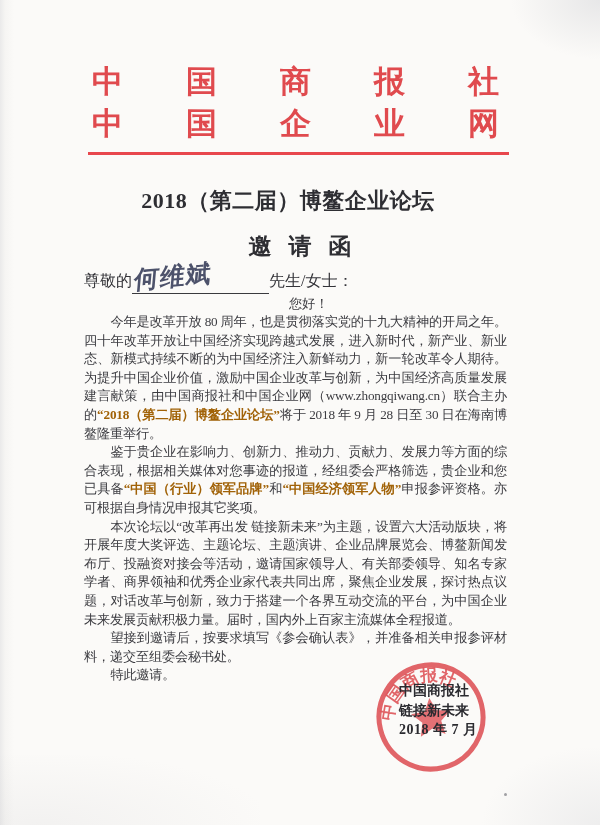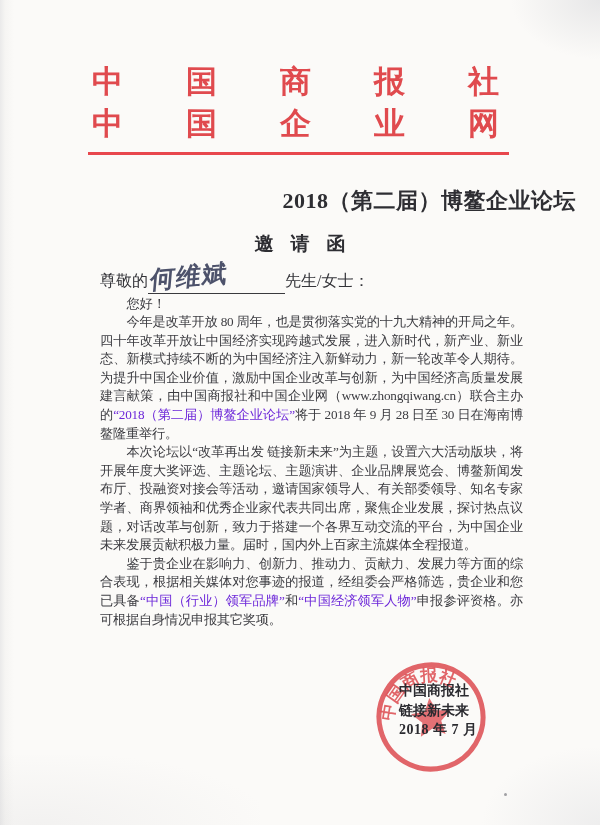--- a/index.html
+++ b/index.html
@@ -25,37 +25,37 @@
     background:#8a8a8e;opacity:.8;}
 
   
   .org-line{position:absolute;left:92px;width:407px;display:flex;justify-content:space-between;
     color:#e04a4e;font-weight:bold;font-size:31px;line-height:31px;}
   .org-line-1{top:66px;}
   .org-line-2{top:108px;}
   .rule{position:absolute;left:88px;top:152px;width:421px;height:3px;background:#e8474d;}
 
   
-  .forum-title{position:absolute;left:0;top:186px;width:576px;text-align:right;
+  .forum-title{position:absolute;left:0;top:186px;width:576px;text-align:center;
     font-size:22px;font-weight:bold;color:#2e2e33;letter-spacing:.5px;}
   .letter-heading{position:absolute;left:0;top:231px;width:600px;text-align:center;
-    font-size:19px;font-weight:bold;color:#2e2e33;letter-spacing:17px;text-indent:17px;}
+    font-size:23px;font-weight:bold;color:#2e2e33;letter-spacing:17px;text-indent:17px;}
 
   
-  .content{position:absolute;left:100px;top:268px;width:423px;color:#3c3c41;}
+  .content{position:absolute;left:84px;top:268px;width:423px;color:#3c3c41;}
   .salutation{font-size:16px;line-height:26px;white-space:nowrap;color:#333338;}
   .name-underline{display:inline-block;width:137px;height:20px;vertical-align:bottom;
     border-bottom:1.5px solid #3a3a3e;position:relative;}
   .handwritten{position:absolute;left:2px;top:-9px;font-size:25px;line-height:25px;
     color:#3f4460;transform:rotate(-5deg) skewX(-10deg);font-weight:bold;opacity:.92;
     white-space:nowrap;letter-spacing:1px;}
   .content p{margin:0;font-size:13.2px;line-height:18.6px;text-indent:2em;
     text-align:justify;letter-spacing:-0.2px;}
-  .greeting{text-indent:2em;font-size:13.2px;line-height:19px;}
-  .content .b{font-weight:normal;color:#6d28d9;}
+  .greeting{text-indent:2em;font-size:13.2px;line-height:19px;text-align:center;}
+  .content .b{font-weight:bold;color:#a16207;}
   .closing{margin-top:0;}
 
   
   .signature{position:absolute;left:399px;top:681px;z-index:3;color:#2b2b30;
     font-size:14px;line-height:19.5px;font-weight:600;white-space:nowrap;}
   .signature .sig-date{letter-spacing:.5px;}
 
   
   .seal{position:absolute;left:372px;top:658px;width:118px;height:118px;z-index:2;
     mix-blend-mode:multiply;opacity:.9;transform:rotate(-14deg);}
@@ -87,22 +87,24 @@
 
 <div class="forum-title">2018（第二届）博鳌企业论坛</div>
 <div class="letter-heading">邀请函</div>
 
 <div class="content">
   <div class="salutation">
     <span>尊敬的</span><span class="name-underline"><span class="handwritten">何维斌</span></span><span>先生/女士：</span>
   </div>
   <div class="greeting">您好！</div>
   <p><span>今年是改革开放 80 周年，也是贯彻落实党的十九大精神的开局之年。四十年改革开放让中国经济实现跨越式发展，进入新时代，新产业、新业态、新模式持续不断的为中国经济注入新鲜动力，新一轮改革令人期待。为提升中国企业价值，激励中国企业改革与创新，为中国经济高质量发展建言献策，由中国商报社和中国企业网（www.zhongqiwang.cn）联合主办的</span><span class="b">“2018（第二届）博鳌企业论坛”</span><span>将于 2018 年 9 月 28 日至 30 日在海南博鳌隆重举行。</span></p>
+  <p><span>鉴于贵企业在影响力、创新力、推动力、贡献力、发展力等方面的综合表现，根据相关媒体对您事迹的报道，经组委会严格筛选，贵企业和您已具备</span><span class="b">“中国（行业）领军品牌”</span><span>和</span><span class="b">“中国经济领军人物”</span><span>申报参评资格。亦可根据自身情况申报其它奖项。</span></p>
   <p><span>本次论坛以“改革再出发 链接新未来”为主题，设置六大活动版块，将开展年度大奖评选、主题论坛、主题演讲、企业品牌展览会、博鳌新闻发布厅、投融资对接会等活动，邀请国家领导人、有关部委领导、知名专家学者、商界领袖和优秀企业家代表共同出席，聚焦企业发展，探讨热点议题，对话改革与创新，致力于搭建一个各界互动交流的平台，为中国企业未来发展贡献积极力量。届时，国内外上百家主流媒体全程报道。</span></p>
-  <p><span>鉴于贵企业在影响力、创新力、推动力、贡献力、发展力等方面的综合表现，根据相关媒体对您事迹的报道，经组委会严格筛选，贵企业和您已具备</span><span class="b">“中国（行业）领军品牌”</span><span>和</span><span class="b">“中国经济领军人物”</span><span>申报参评资格。亦可根据自身情况申报其它奖项。</span></p>
+  <p><span>望接到邀请后，按要求填写《参会确认表》，并准备相关申报参评材料，递交至组委会秘书处。</span></p>
+  <p class="closing">特此邀请。</p>
 </div>
 
 <div class="signature">
   <div>中国商报社</div>
   <div>链接新未来</div>
   <div class="sig-date">2018 年 7 月</div>
 </div>
 
 <svg class="seal" viewBox="0 0 118 118">
   <defs>

